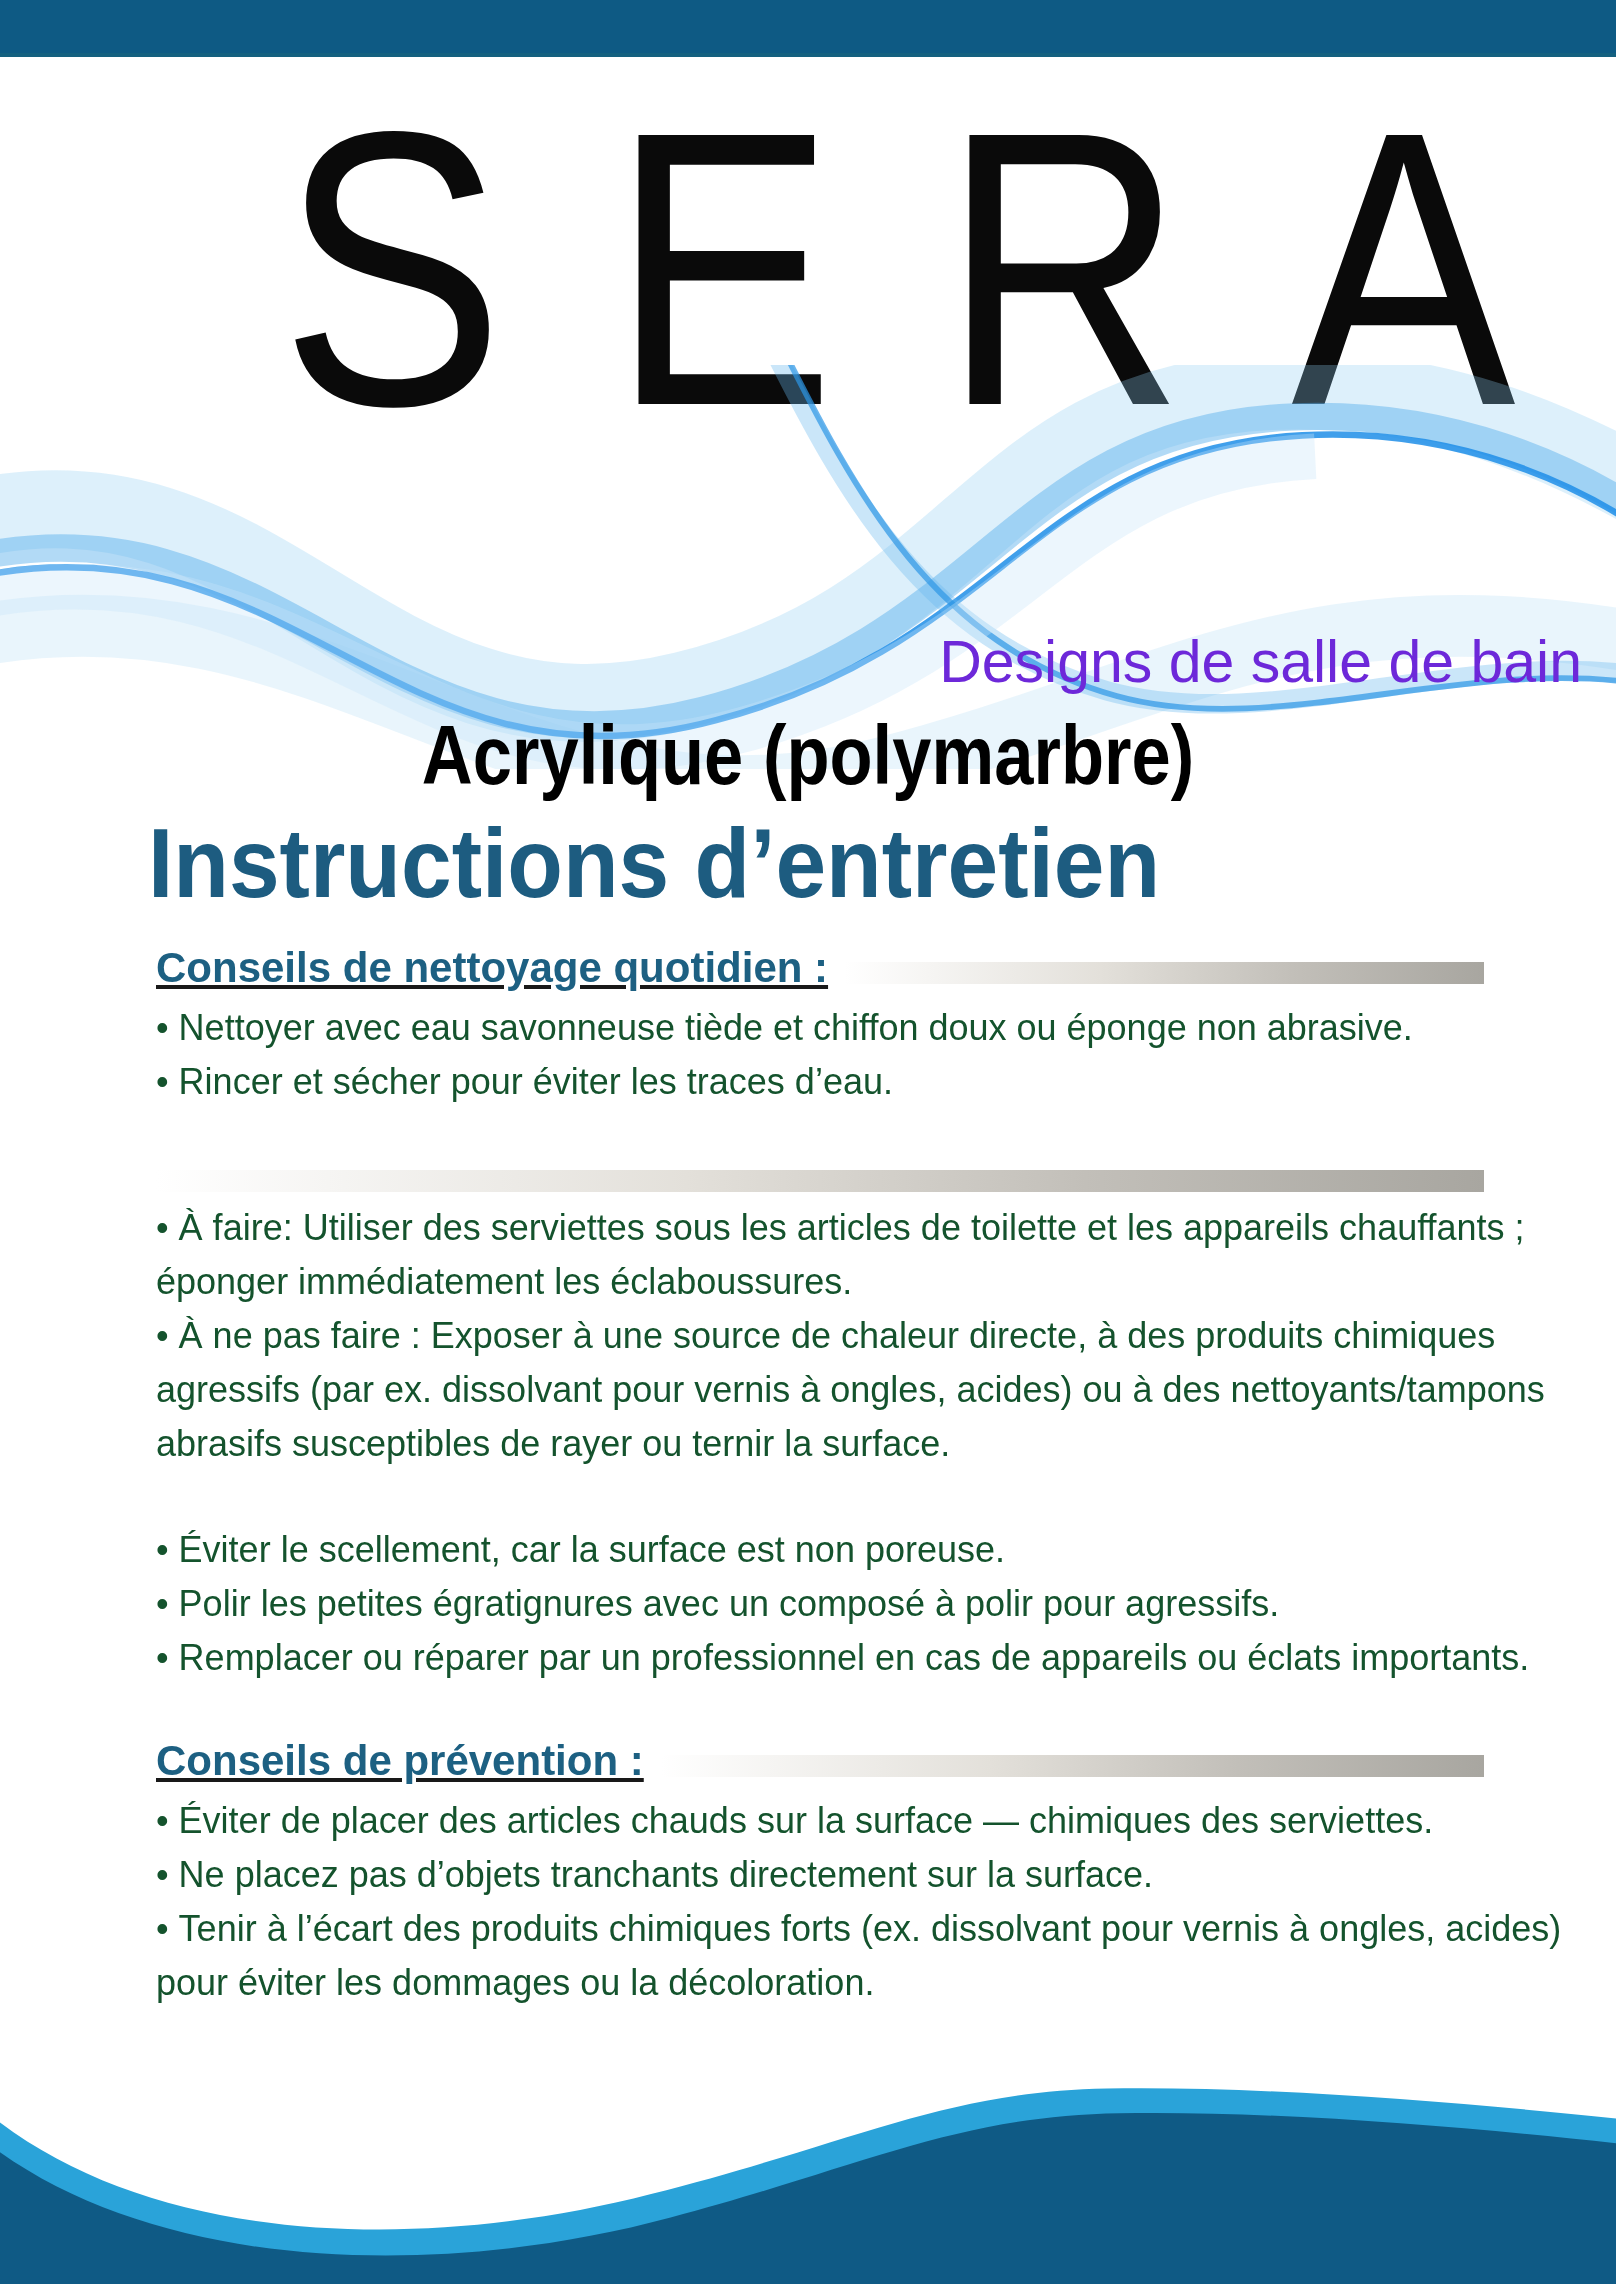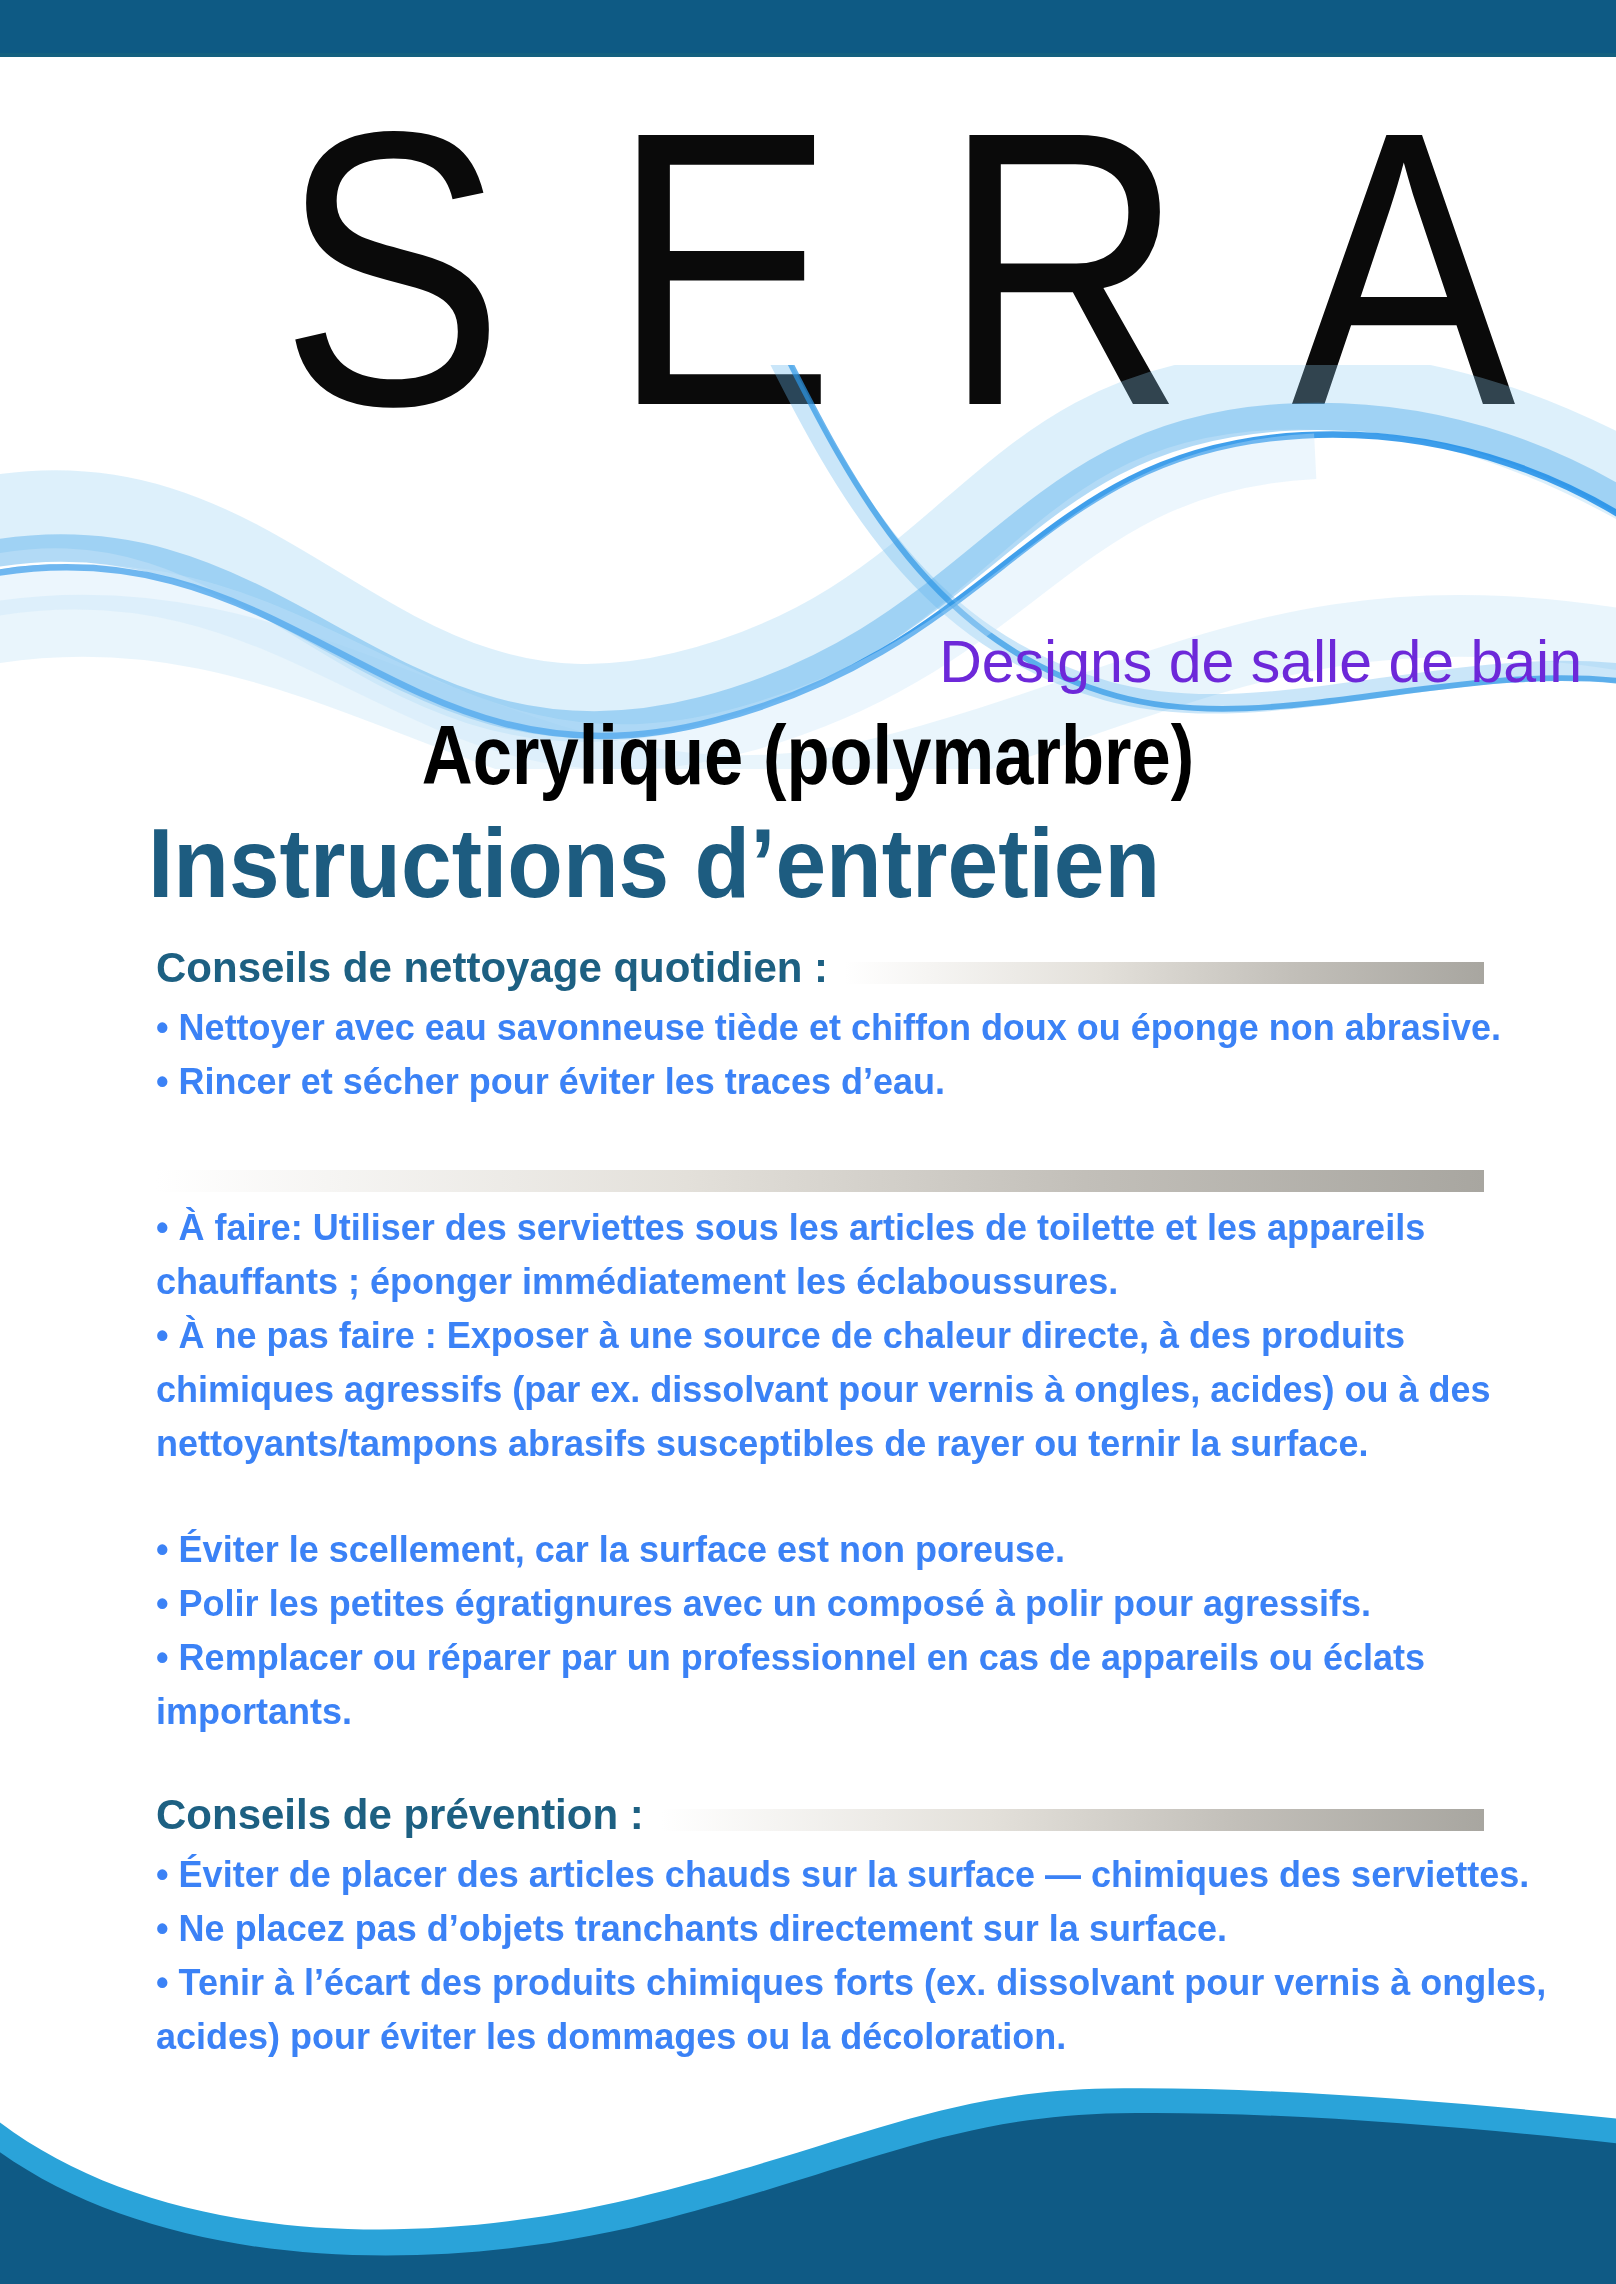--- a/index.html
+++ b/index.html
@@ -67,41 +67,41 @@
     position: absolute; left: 156px; top: 944px;
     width: 1432px;
   }
 
   section { margin: 0; }
   section + section { margin-top: 52px; }
 
   .sec-head {
     display: flex; align-items: center; gap: 17px;
     margin-right: 104px;
+    text-decoration: underline;
   }
   .sec-head h2 {
     margin: 0;
     font-size: 42px; font-weight: 700;
     color: #1d6082;
     white-space: nowrap;
   }
   .rule {
     flex: 1; height: 22px; margin-top: 9px;
     background: linear-gradient(90deg, #ffffff 0%, #e3e0da 40%, #c2bfb9 70%, #a8a6a0 100%);
   }
 
   ul.bullets {
     margin: 9px 0 0 0; padding: 0;
     list-style: none;
   }
   ul.bullets li {
     margin: 0; padding: 0;
     font-size: 36px; line-height: 1.5;
-    color: #3b82f6;
-    font-weight: bold;
+    color: #14532d;
   }
   ul.bullets li::before { content: "\2022\00a0"; }
 
   
   .footer-wave {
     position: absolute; left: 0; bottom: 0;
     width: 1616px; height: 202px;
     pointer-events: none;
   }
 </style>

